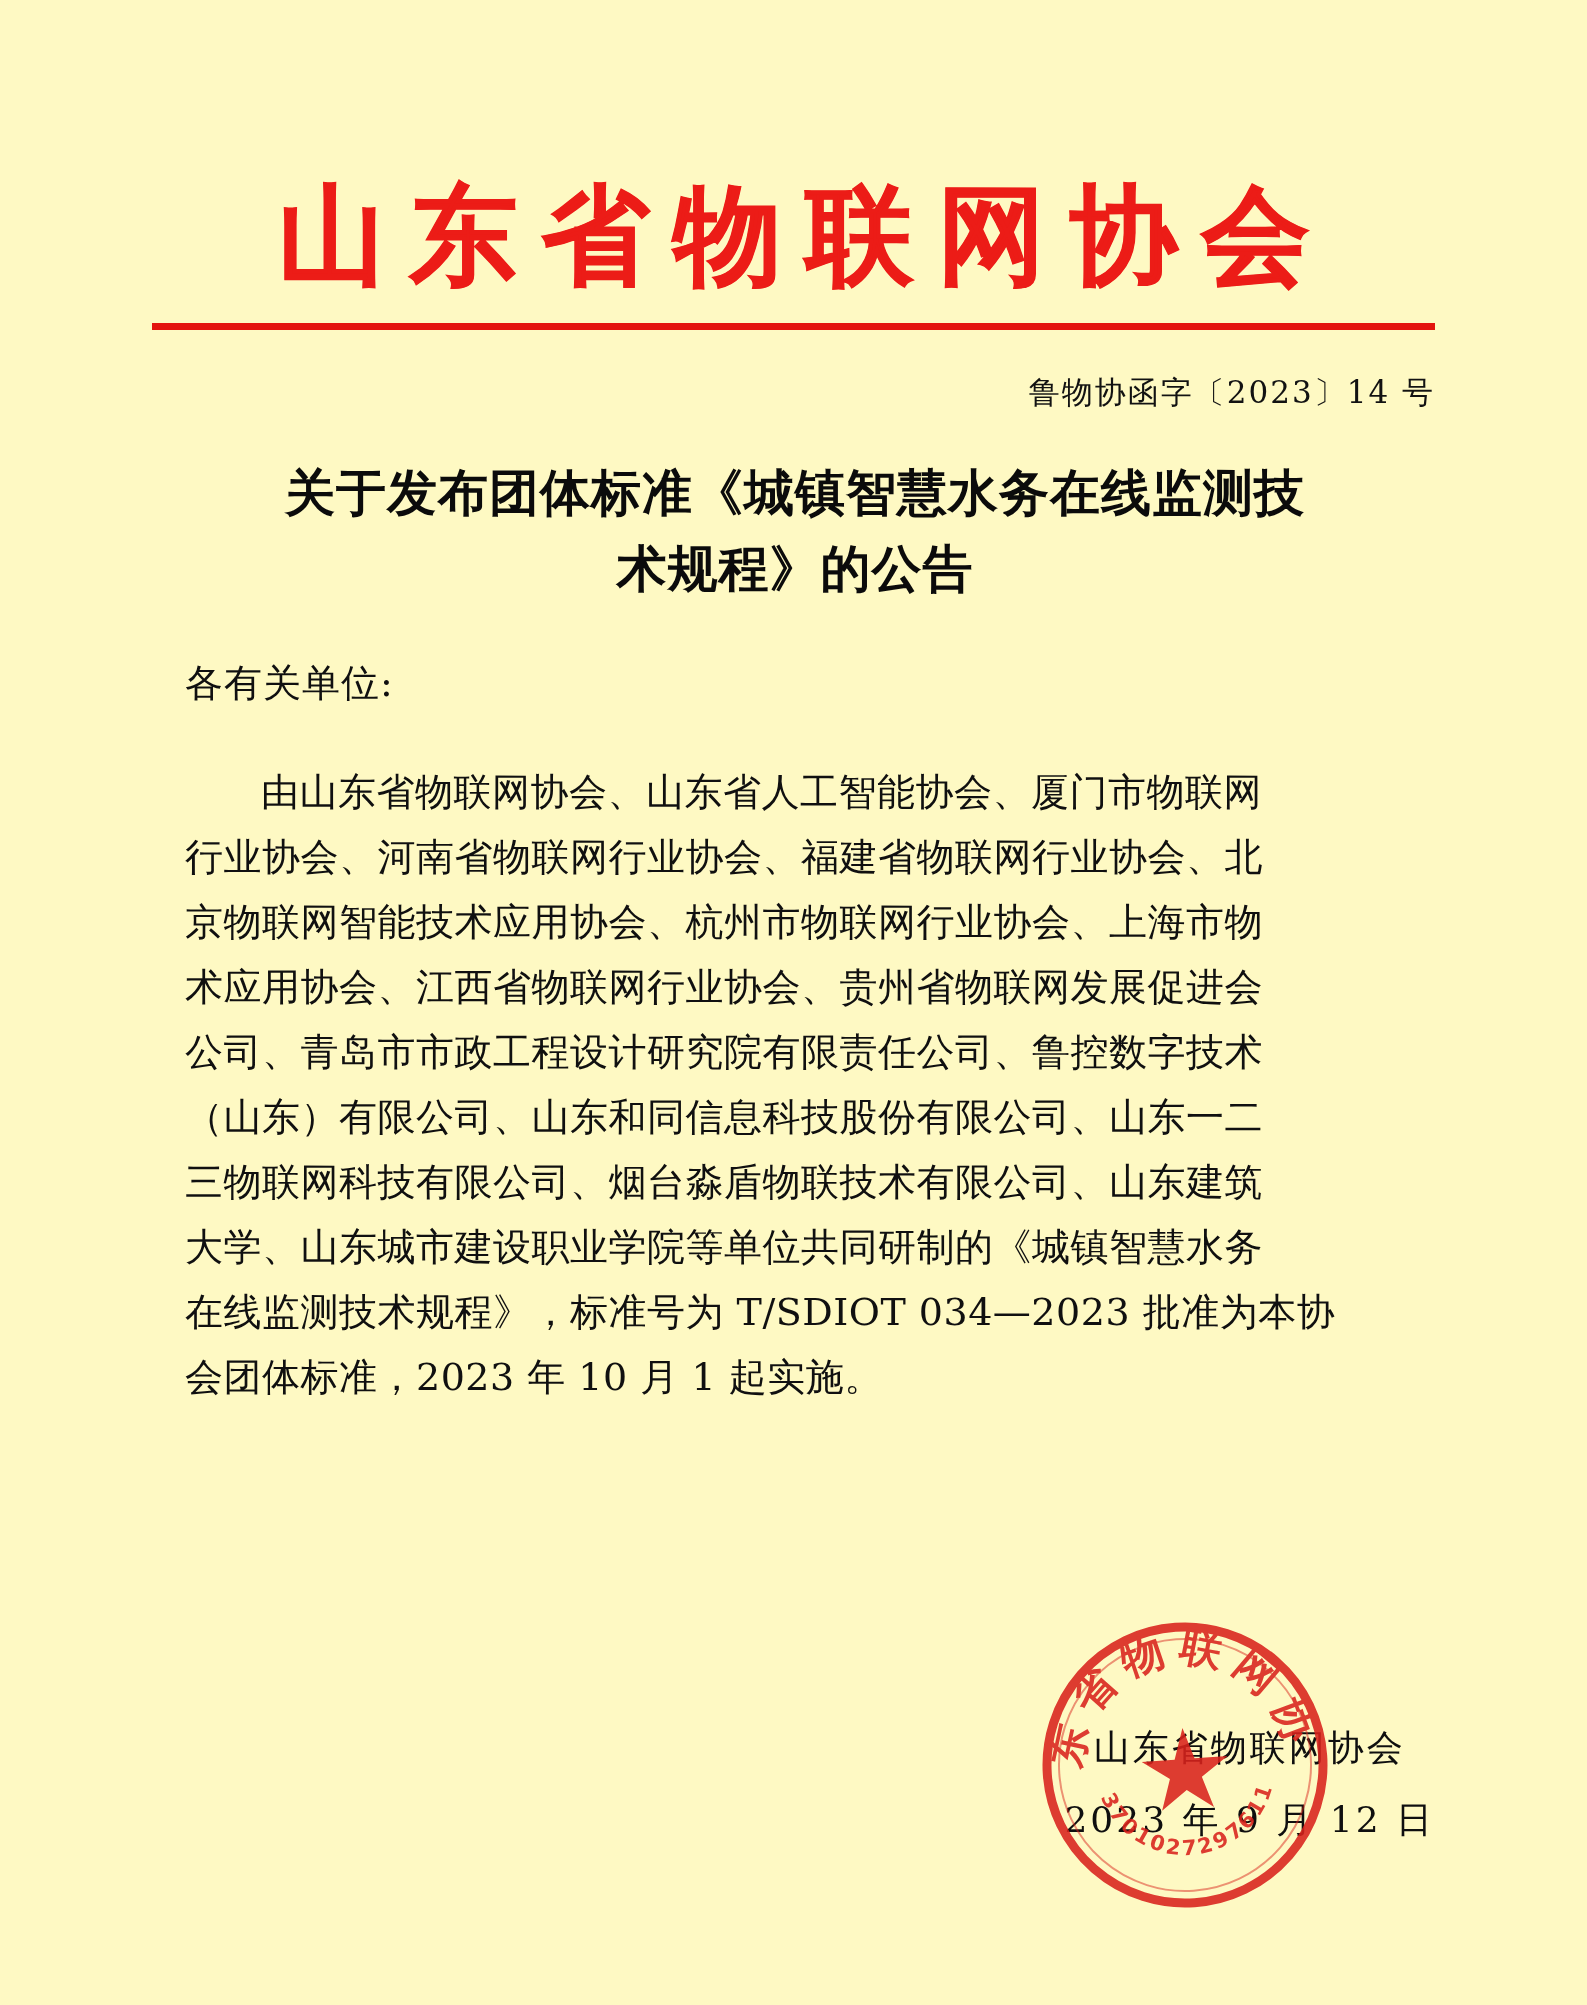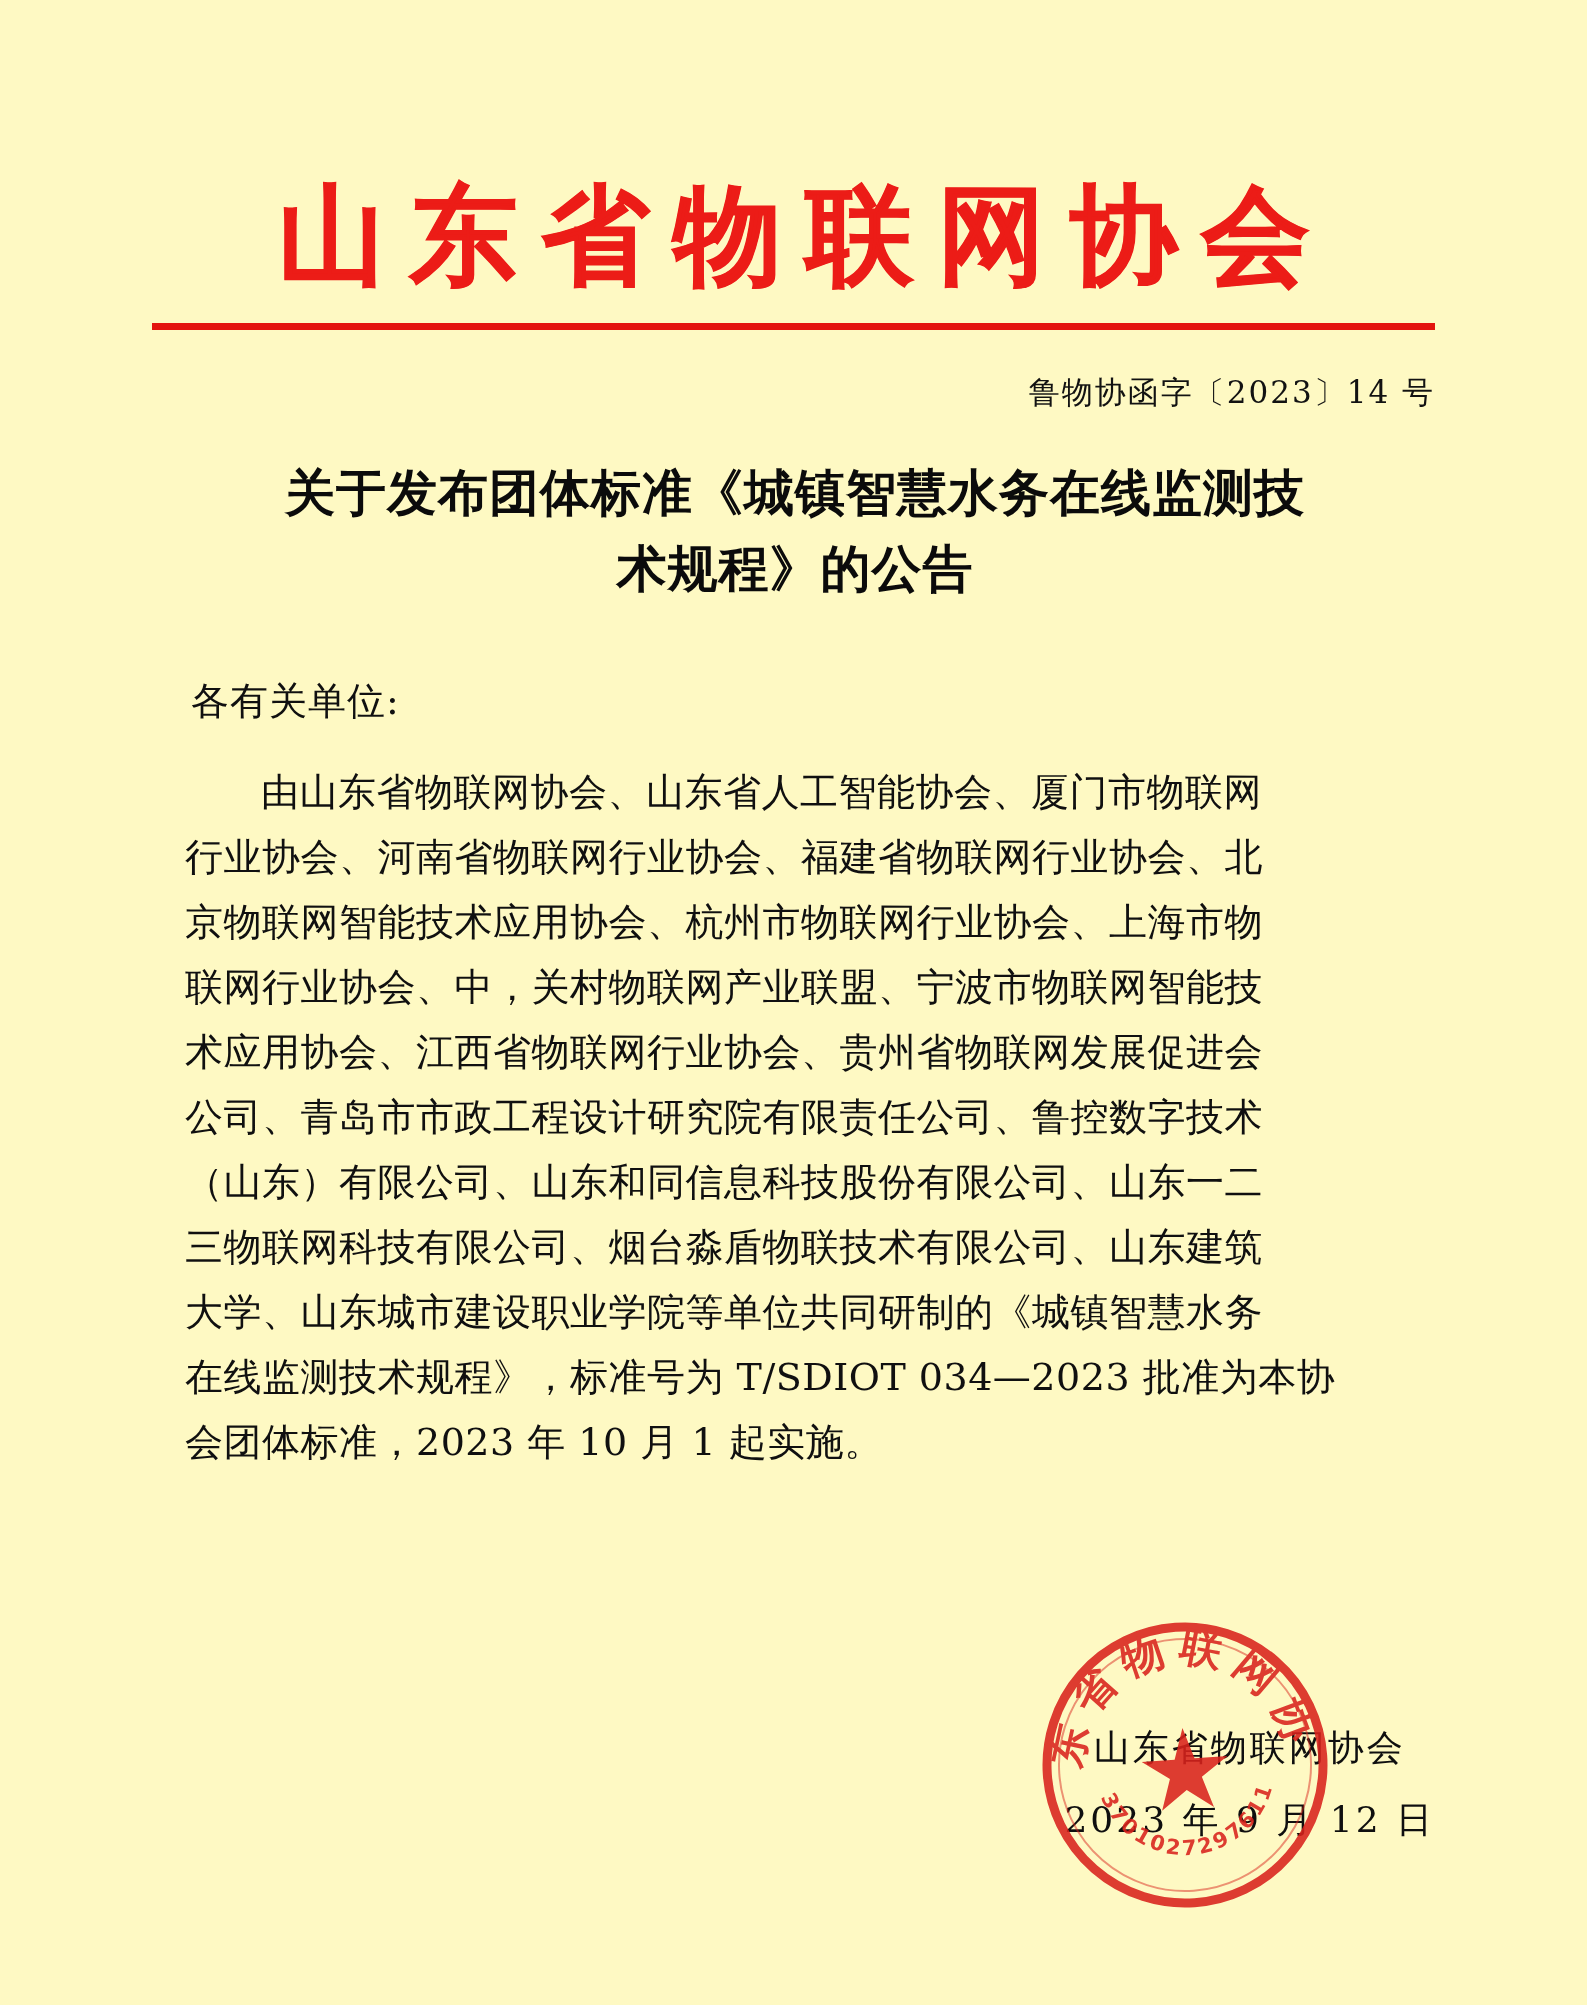--- a/index.html
+++ b/index.html
@@ -73,26 +73,25 @@
     line-height: 1.52;
     letter-spacing: 1px;
     color: #0b0b0b;
   }
   .doc-title .line { display: block; }
 
   
   .salutation {
     position: absolute;
     left: 185px;
-    top: 676px;
+    top: 658px;
     font-size: 38px;
     letter-spacing: 1px;
     color: #101010;
     font-family: "DejaVu Serif", "Liberation Serif", serif;
-    margin-left: 6px;
   }
   .body-block {
     position: absolute;
     left: 185px;
     top: 760px;
     width: 1210px;
   }
   .body-line {
     display: block;
     font-family: "DejaVu Serif", "Liberation Serif", serif;
@@ -157,21 +156,20 @@
     <span class="line">关于发布团体标准《城镇智慧水务在线监测技</span>
     <span class="line">术规程》的公告</span>
   </div>
 
   <div class="salutation">各有关单位:</div>
 
   <div class="body-block">
     <span class="body-line" style="text-indent:76px;">由山东省物联网协会、山东省人工智能协会、厦门市物联网</span>
     <span class="body-line">行业协会、河南省物联网行业协会、福建省物联网行业协会、北</span>
     <span class="body-line">京物联网智能技术应用协会、杭州市物联网行业协会、上海市物</span>
-    <span class="body-line">联网行业协会、中，关村物联网产业联盟、宁波市物联网智能技</span>
     <span class="body-line">术应用协会、江西省物联网行业协会、贵州省物联网发展促进会</span>
     <span class="body-line">公司、青岛市市政工程设计研究院有限责任公司、鲁控数字技术</span>
     <span class="body-line">（山东）有限公司、山东和同信息科技股份有限公司、山东一二</span>
     <span class="body-line">三物联网科技有限公司、烟台淼盾物联技术有限公司、山东建筑</span>
     <span class="body-line">大学、山东城市建设职业学院等单位共同研制的《城镇智慧水务</span>
     <span class="body-line">在线监测技术规程》，标准号为 T/SDIOT 034—2023 批准为本协</span>
     <span class="body-line">会团体标准，2023 年 10 月 1 起实施。</span>
   </div>
 
 

